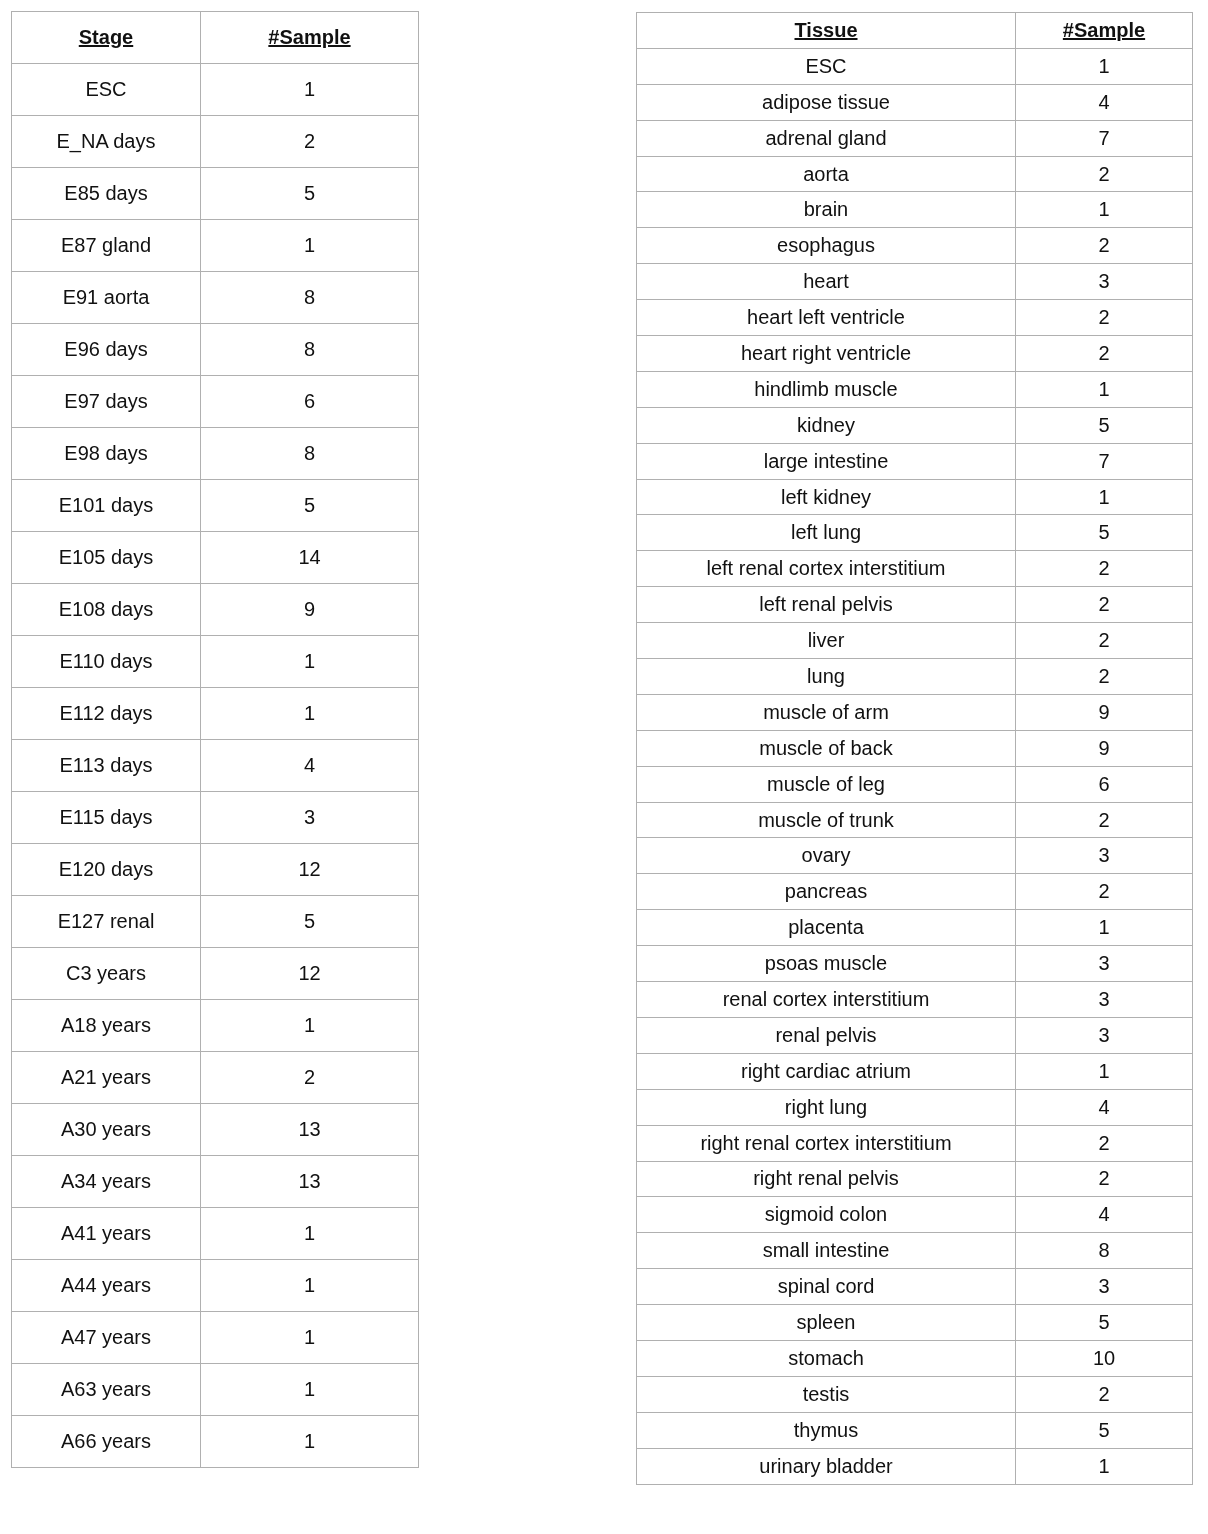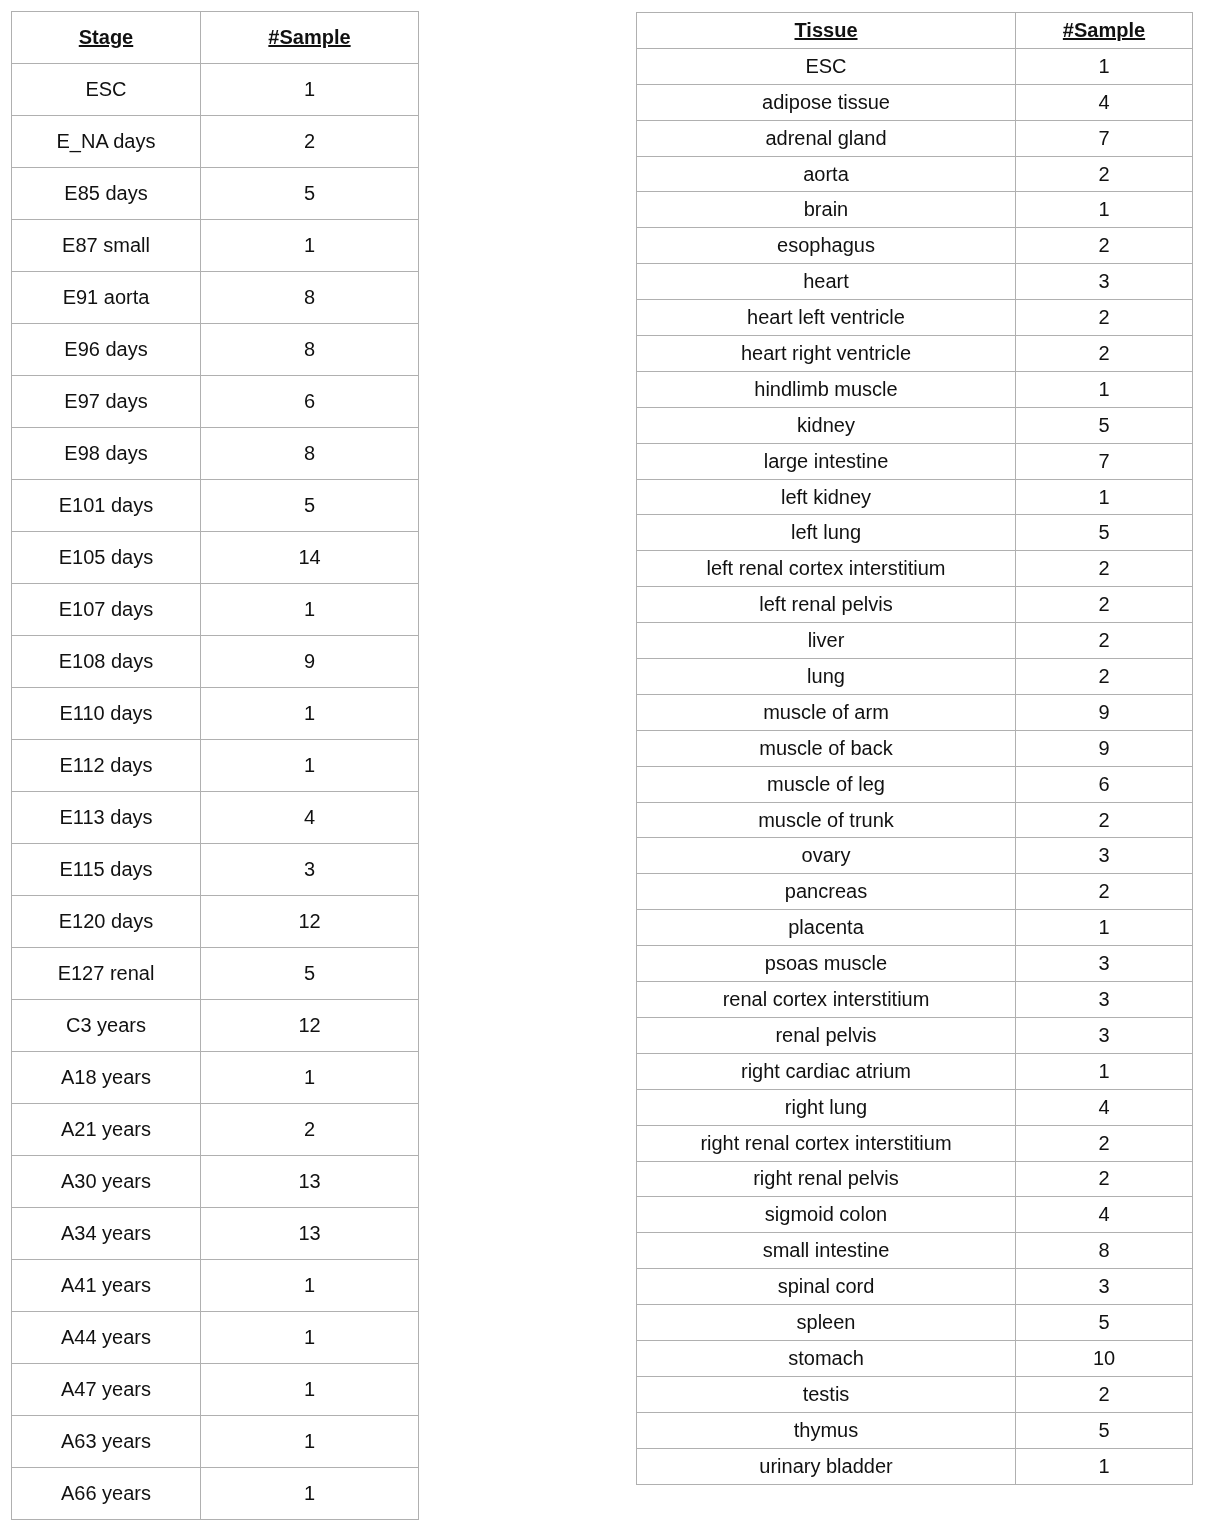--- a/index.html
+++ b/index.html
@@ -37,21 +37,21 @@
       </tr>
       <tr>
         <td>E_NA days</td>
         <td>2</td>
       </tr>
       <tr>
         <td>E85 days</td>
         <td>5</td>
       </tr>
       <tr>
-        <td>E87 small</td>
+        <td>E87 gland</td>
         <td>1</td>
       </tr>
       <tr>
         <td>E91 aorta</td>
         <td>8</td>
       </tr>
       <tr>
         <td>E96 days</td>
         <td>8</td>
       </tr>
@@ -63,24 +63,20 @@
         <td>E98 days</td>
         <td>8</td>
       </tr>
       <tr>
         <td>E101 days</td>
         <td>5</td>
       </tr>
       <tr>
         <td>E105 days</td>
         <td>14</td>
-      </tr>
-      <tr>
-        <td>E107 days</td>
-        <td>1</td>
       </tr>
       <tr>
         <td>E108 days</td>
         <td>9</td>
       </tr>
       <tr>
         <td>E110 days</td>
         <td>1</td>
       </tr>
       <tr>

